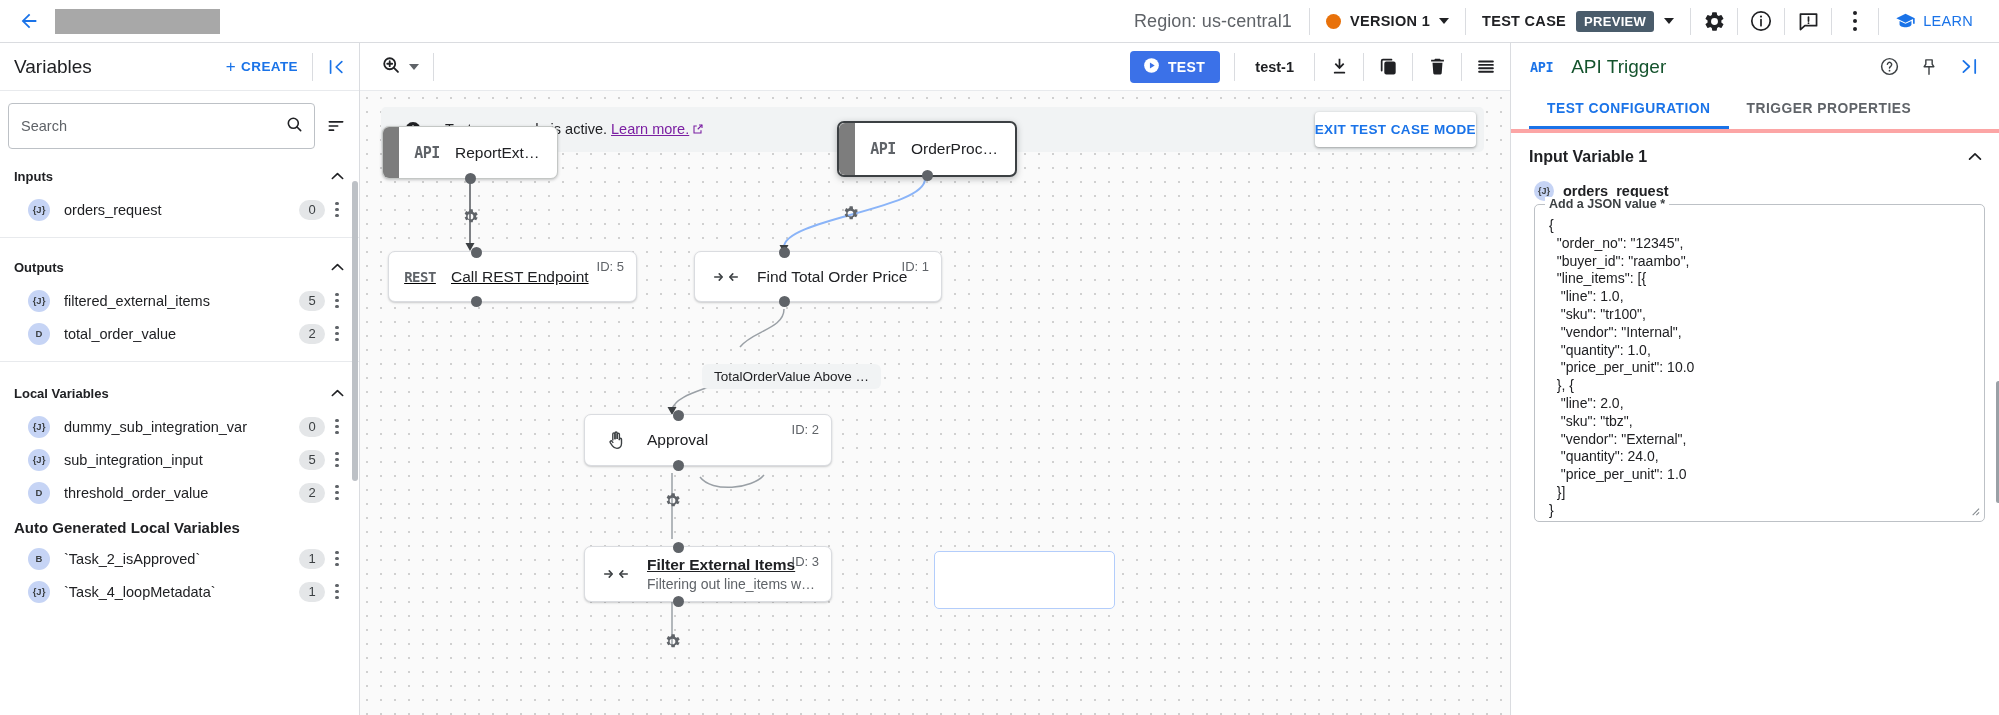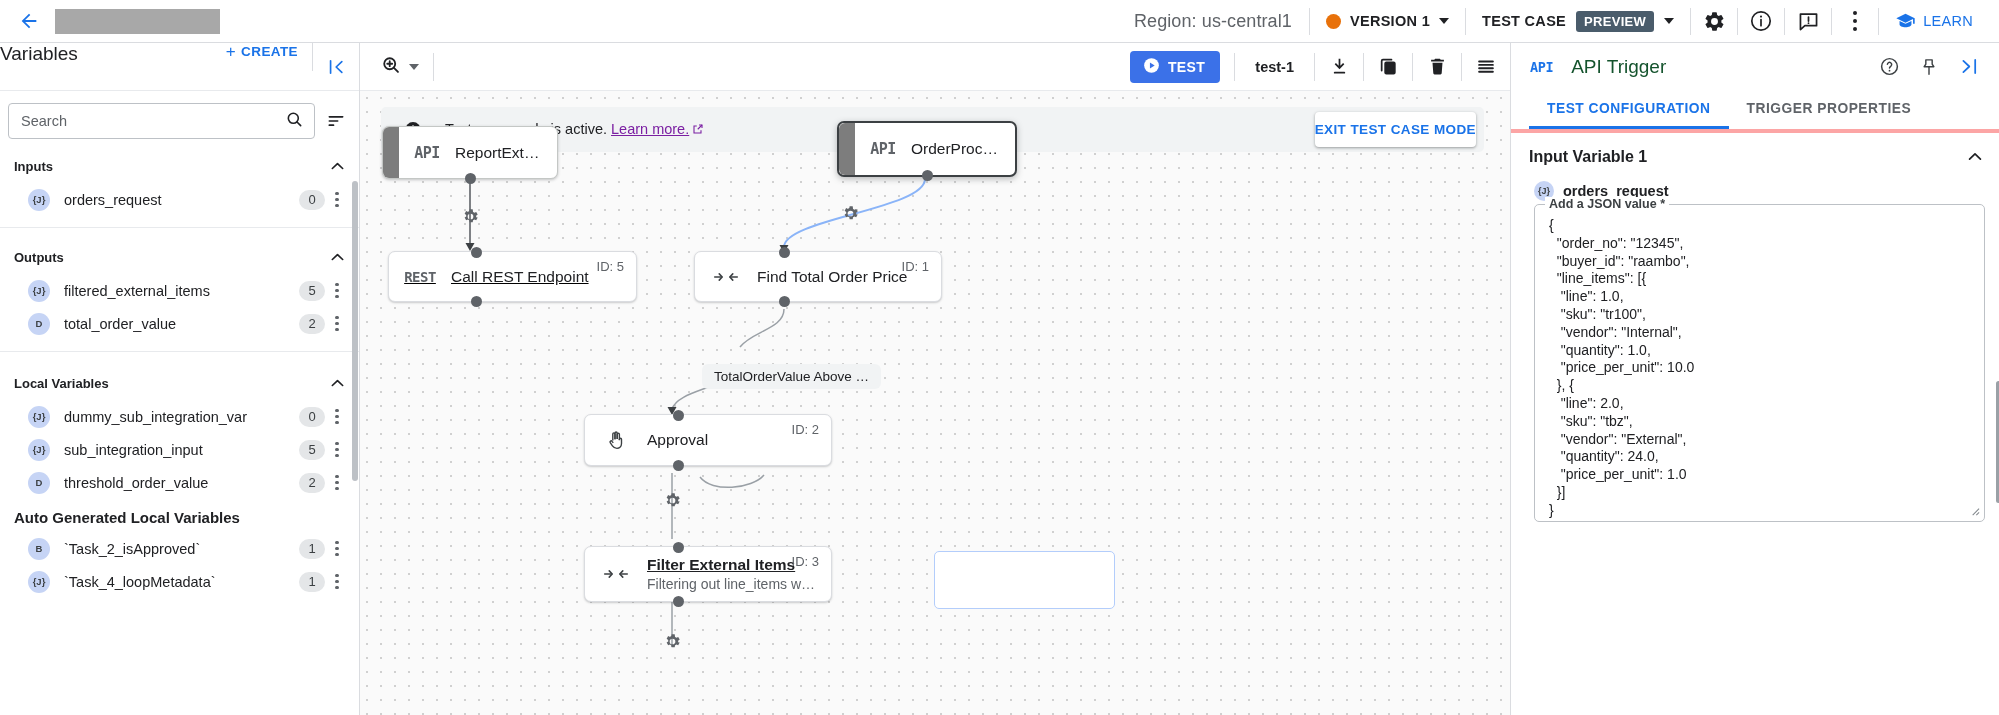--- a/index.html
+++ b/index.html
@@ -35,33 +35,33 @@
     cursor: pointer; color: #202124; }
   .learn-btn { display: flex; align-items: center; gap: 7px; padding: 0 14px 0 16px; cursor: pointer;
     color: #1a73e8; font-size: 14.5px; letter-spacing: .3px; }
 
   
   .body-row { flex: 1 1 auto; display: flex; min-height: 0; }
 
   
   .left-panel { width: 360px; flex: 0 0 360px; border-right: 1px solid #dadce0;
     display: flex; flex-direction: column; background: #fff; min-height: 0; }
-  .lp-head { height: 48px; flex: 0 0 48px; display: flex; align-items: flex-start;
-    border-bottom: 1px solid #e8eaed; padding-left: 0; }
+  .lp-head { height: 48px; flex: 0 0 48px; display: flex; align-items: center;
+    border-bottom: 1px solid #e8eaed; padding-left: 14px; }
   .lp-title { font-size: 19px; color: #202124; flex: 1 1 auto; }
   .lp-create { display: flex; align-items: center; gap: 5px; color: #1a73e8;
     font-size: 13.5px; font-weight: bold; letter-spacing: .4px; cursor: pointer; padding-right: 14px; }
   .lp-plus { font-size: 17px; font-weight: normal; line-height: 1; }
   .lp-headsep { width: 1px; height: 28px; background: #dadce0; }
   .lp-collapse { width: 46px; height: 48px; display: flex; align-items: center; justify-content: center;
     color: #1a73e8; cursor: pointer; }
 
   .lp-scroll { flex: 1 1 auto; overflow: hidden; position: relative; }
   .search-row { display: flex; align-items: center; padding: 12px 10px 10px 8px; gap: 8px; }
-  .search-box { flex: 1 1 auto; height: 36px; border: 1px solid #bdc1c6; border-radius: 4px;
+  .search-box { flex: 1 1 auto; height: 46px; border: 1px solid #bdc1c6; border-radius: 4px;
     display: flex; align-items: center; padding: 0 10px 0 12px; }
   .search-box input { border: none; outline: none; flex: 1 1 auto; font-size: 14.5px;
     font-family: "Liberation Sans", sans-serif; color: #202124; background: transparent; }
   .search-box input::placeholder { color: #5f6368; }
   .sort-icon { width: 26px; display: flex; align-items: center; justify-content: center;
     color: #202124; cursor: pointer; }
 
   .var-section { padding: 0 0 0 0; }
   .sec-head { display: flex; align-items: center; height: 34px; padding: 0 12px 0 14px; cursor: pointer; }
   .sec-title { flex: 1 1 auto; font-size: 13px; font-weight: bold; color: #202124; }

